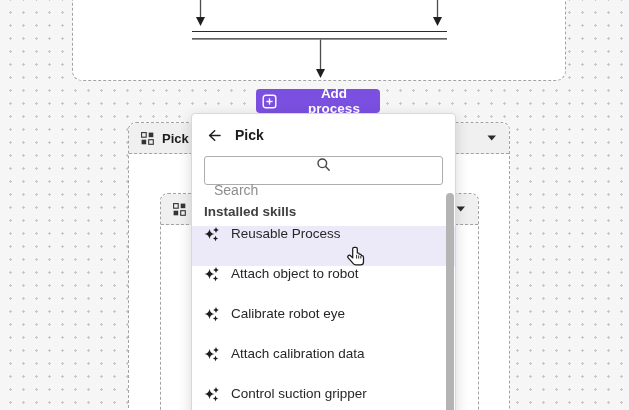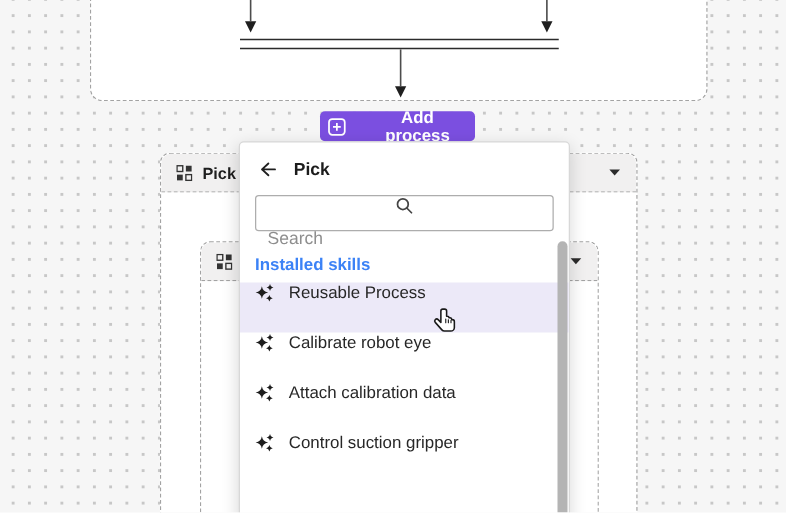--- a/index.html
+++ b/index.html
@@ -36,21 +36,21 @@
     background:#fff;border:1px solid #d8d8d8;border-radius:4px;
     box-shadow:0 4px 14px rgba(0,0,0,.16);box-sizing:border-box;}
   .popup-inner{padding:0 12px;}
   .back-row{display:flex;align-items:center;gap:13px;padding:13px 2px 10px;
     font-weight:700;font-size:14px;color:#1c1c1c;cursor:pointer;}
   .search-box{height:27px;border:1px solid #adadad;border-radius:3px;
     display:flex;align-items:center;padding:0 9px;gap:9px;margin-top:3px;background:#fff;flex-direction:column;}
   .search-box input{border:0;outline:0;font-size:14px;color:#333;width:100%;
     background:transparent;font-family:inherit;}
   .search-box input::placeholder{color:#8e8e8e;}
-  .section-label{font-weight:700;font-size:13.5px;color:#3b82f6;margin:19px 0 7px;}
+  .section-label{font-weight:700;font-size:13.5px;color:#404040;margin:19px 0 7px;}
   .item{height:40px;display:flex;align-items:flex-start;gap:11px;
     padding:0 12px;margin:0 -12px;font-size:13.5px;color:#272727;cursor:pointer;}
   .item.highlight{background:#ECE9F8;}
   .scroll-thumb{position:absolute;right:1px;top:79px;width:8px;height:228px;
     background:#b4b4b4;border-radius:4px;z-index:11;cursor:grab;}
 
   .cursor{position:absolute;left:344px;top:245px;z-index:30;pointer-events:none;}
 
   .icon{display:inline-flex;flex:0 0 auto;}
 </style>
@@ -155,20 +155,30 @@
         <span class="icon">
           <svg width="16" height="16" viewBox="0 0 16 16" fill="#1e1e1e">
             <path d="M5.5 3 Q6.2 7.3 10.5 8 Q6.2 8.7 5.5 13 Q4.8 8.7 0.5 8 Q4.8 7.3 5.5 3 Z"></path>
             <path d="M12 1 Q12.4 3.6 14.8 4 Q12.4 4.4 12 7 Q11.6 4.4 9.2 4 Q11.6 3.6 12 1 Z"></path>
             <path d="M11.5 9.8 Q11.9 12.2 14.2 12.5 Q11.9 12.9 11.5 15.2 Q11.1 12.9 8.8 12.5 Q11.1 12.2 11.5 9.8 Z"></path>
           </svg>
         </span>
         <span>Reusable Process</span>
       </div>
 
+      <div class="item">
+        <span class="icon">
+          <svg width="16" height="16" viewBox="0 0 16 16" fill="#1e1e1e">
+            <path d="M5.5 3 Q6.2 7.3 10.5 8 Q6.2 8.7 5.5 13 Q4.8 8.7 0.5 8 Q4.8 7.3 5.5 3 Z"></path>
+            <path d="M12 1 Q12.4 3.6 14.8 4 Q12.4 4.4 12 7 Q11.6 4.4 9.2 4 Q11.6 3.6 12 1 Z"></path>
+            <path d="M11.5 9.8 Q11.9 12.2 14.2 12.5 Q11.9 12.9 11.5 15.2 Q11.1 12.9 8.8 12.5 Q11.1 12.2 11.5 9.8 Z"></path>
+          </svg>
+        </span>
+        <span>Attach object to robot</span>
+      </div>
 
       <div class="item">
         <span class="icon">
           <svg width="16" height="16" viewBox="0 0 16 16" fill="#1e1e1e">
             <path d="M5.5 3 Q6.2 7.3 10.5 8 Q6.2 8.7 5.5 13 Q4.8 8.7 0.5 8 Q4.8 7.3 5.5 3 Z"></path>
             <path d="M12 1 Q12.4 3.6 14.8 4 Q12.4 4.4 12 7 Q11.6 4.4 9.2 4 Q11.6 3.6 12 1 Z"></path>
             <path d="M11.5 9.8 Q11.9 12.2 14.2 12.5 Q11.9 12.9 11.5 15.2 Q11.1 12.9 8.8 12.5 Q11.1 12.2 11.5 9.8 Z"></path>
           </svg>
         </span>
         <span>Calibrate robot eye</span>

